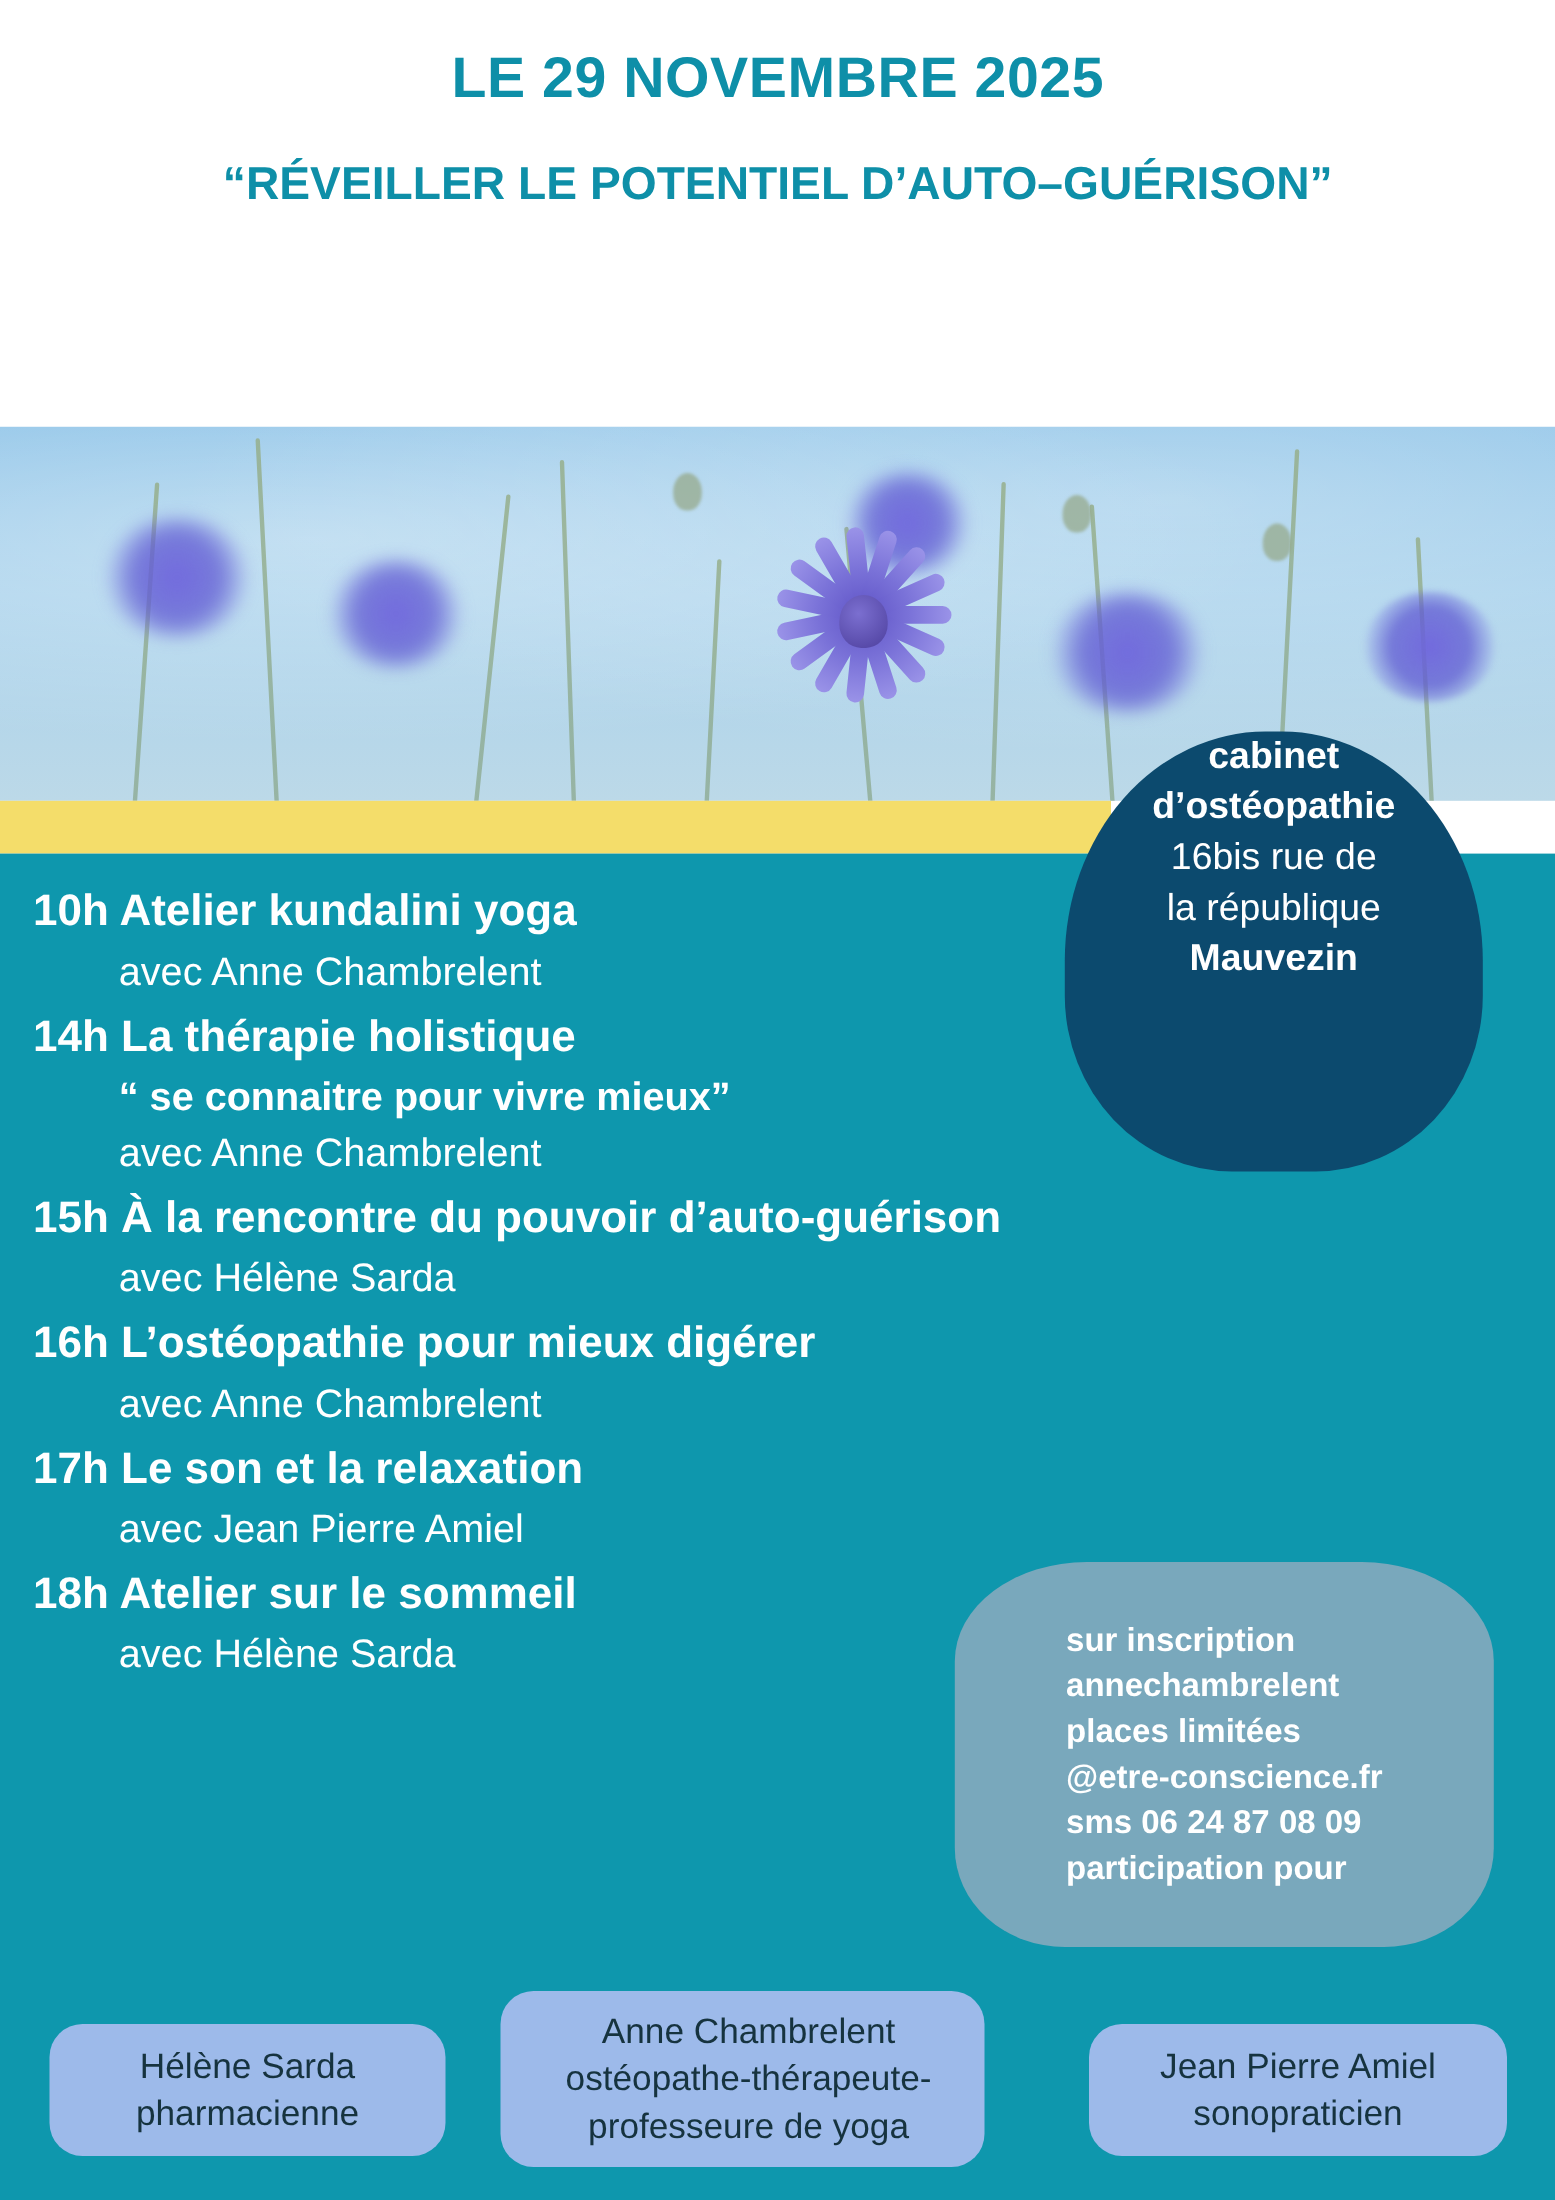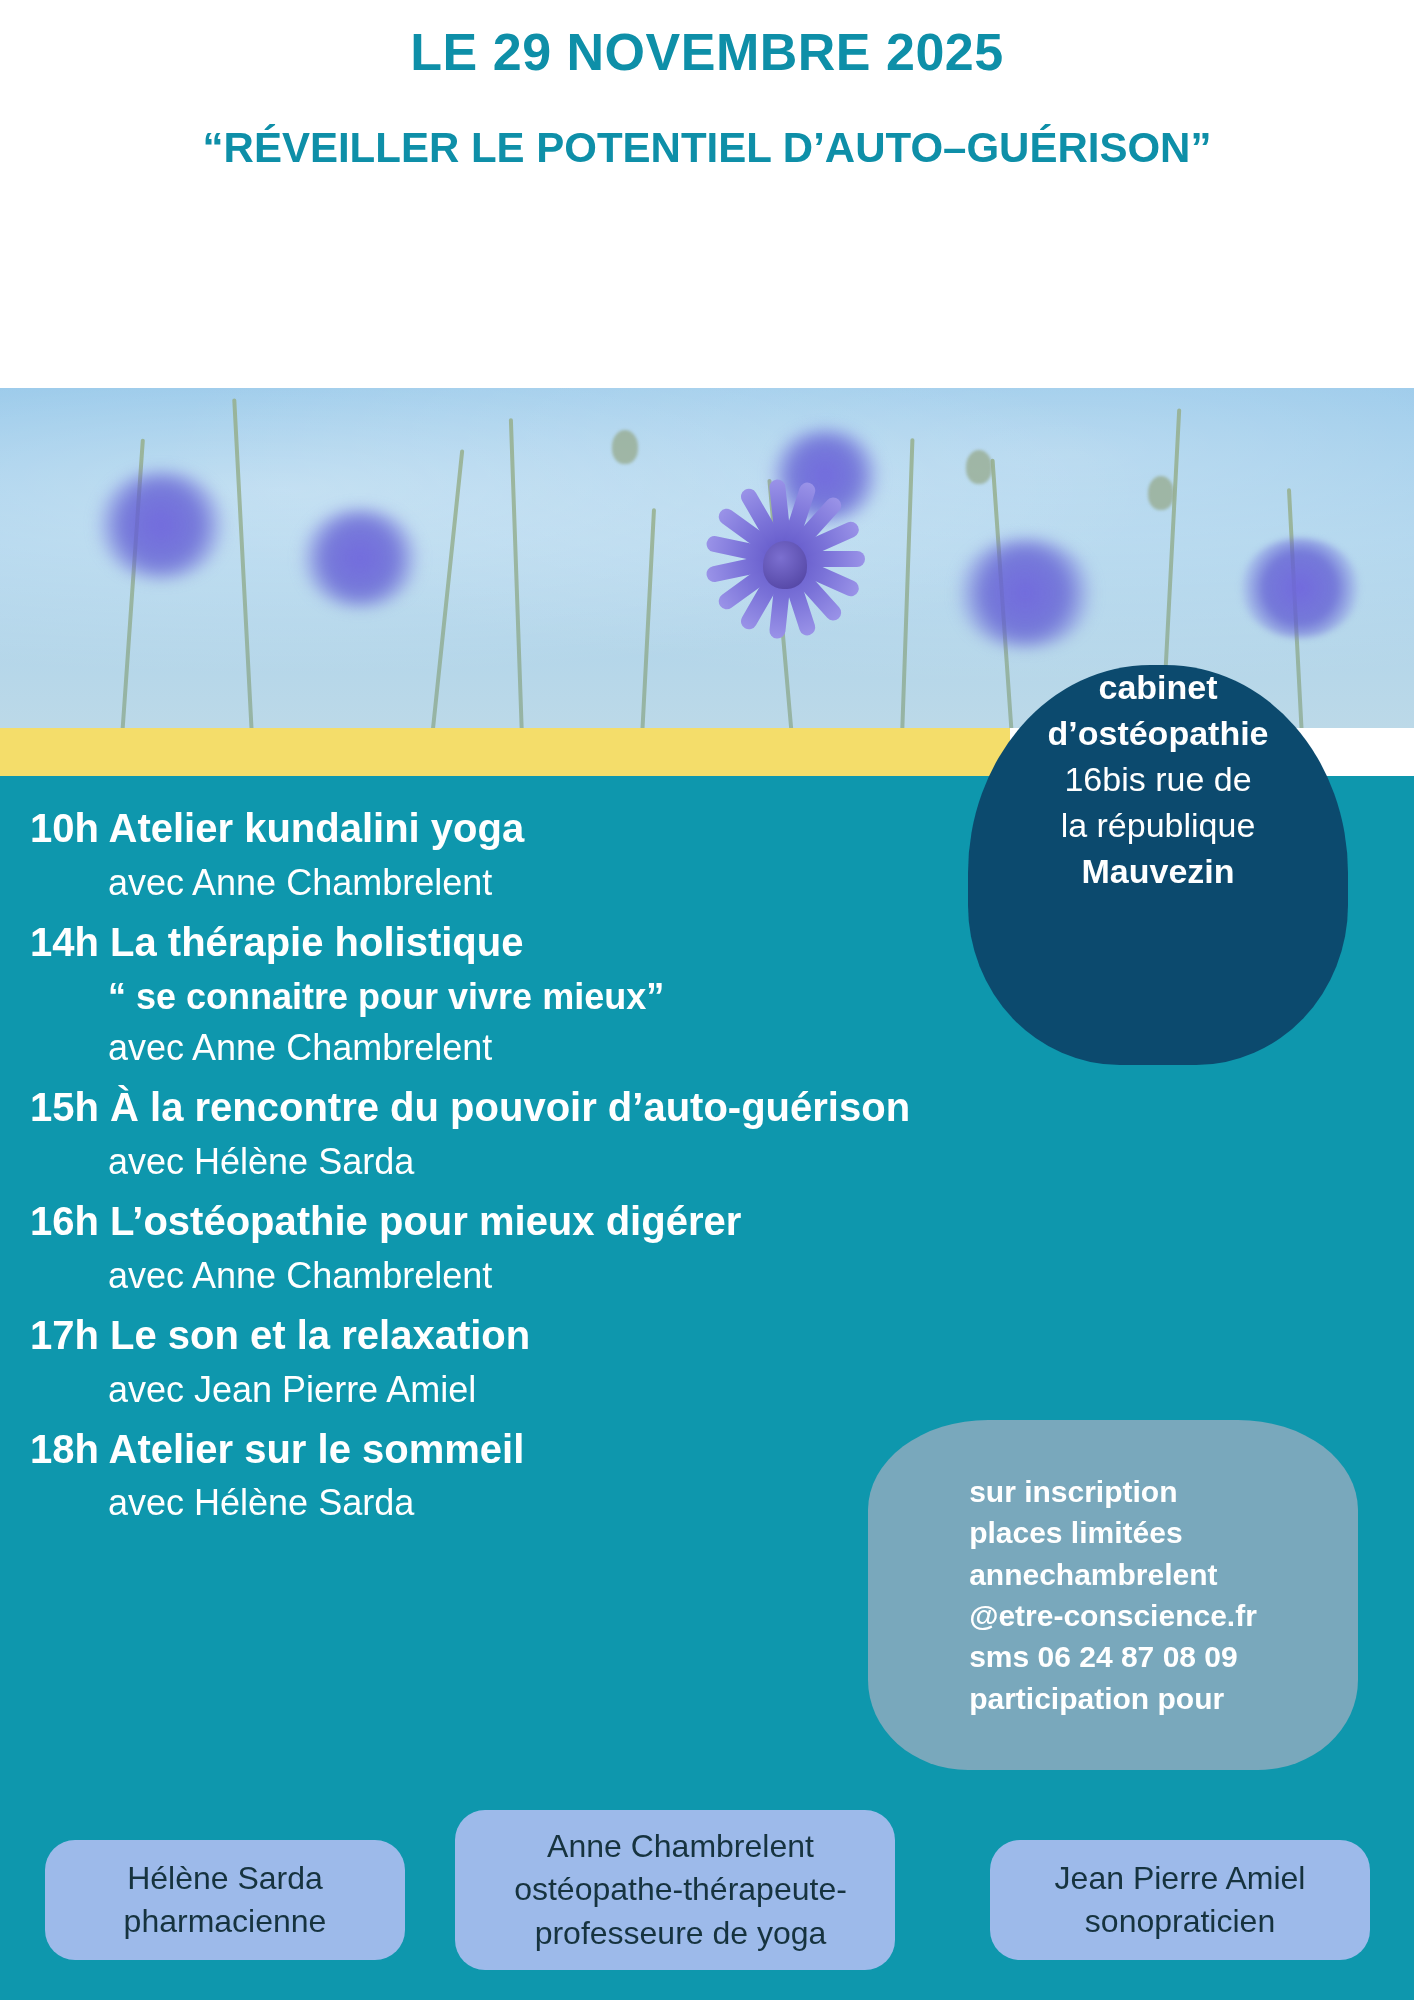--- a/index.html
+++ b/index.html
@@ -18,21 +18,21 @@
   }
 
   
   .header {
     position: absolute;
     top: 0; left: 0;
     width: 1414px;
     height: 388px;
     background: #ffffff;
     text-align: center;
-    padding-top: 21px;
+    padding-top: 40px;
   }
   .header-date {
     font-size: 52px;
     font-weight: 800;
     color: #0e8fa8;
     letter-spacing: 0.5px;
     line-height: 1.2;
   }
   .header-sub {
     margin-top: 42px;
@@ -331,22 +331,22 @@
     <div class="sched-item">
       <div class="sched-title">18h Atelier sur le sommeil</div>
       <div class="sched-with">avec Hélène Sarda</div>
     </div>
 
   </div>
 
   <div class="inscription-blob">
     <div class="inscription-inner">
       <div class="ins-line">sur inscription</div>
+      <div class="ins-line reg">annechambrelent</div>
       <div class="ins-line">places limitées</div>
-      <div class="ins-line reg">annechambrelent</div>
       <div class="ins-line reg">@etre-conscience.fr</div>
       <div class="ins-line reg">sms 06 24 87 08 09</div>
       <div class="ins-line reg">participation pour</div>
     </div>
   </div>
 
   <div class="pills">
     <div class="pill pill-1">
       <div class="pill-text">
         <div>Hélène Sarda</div>

